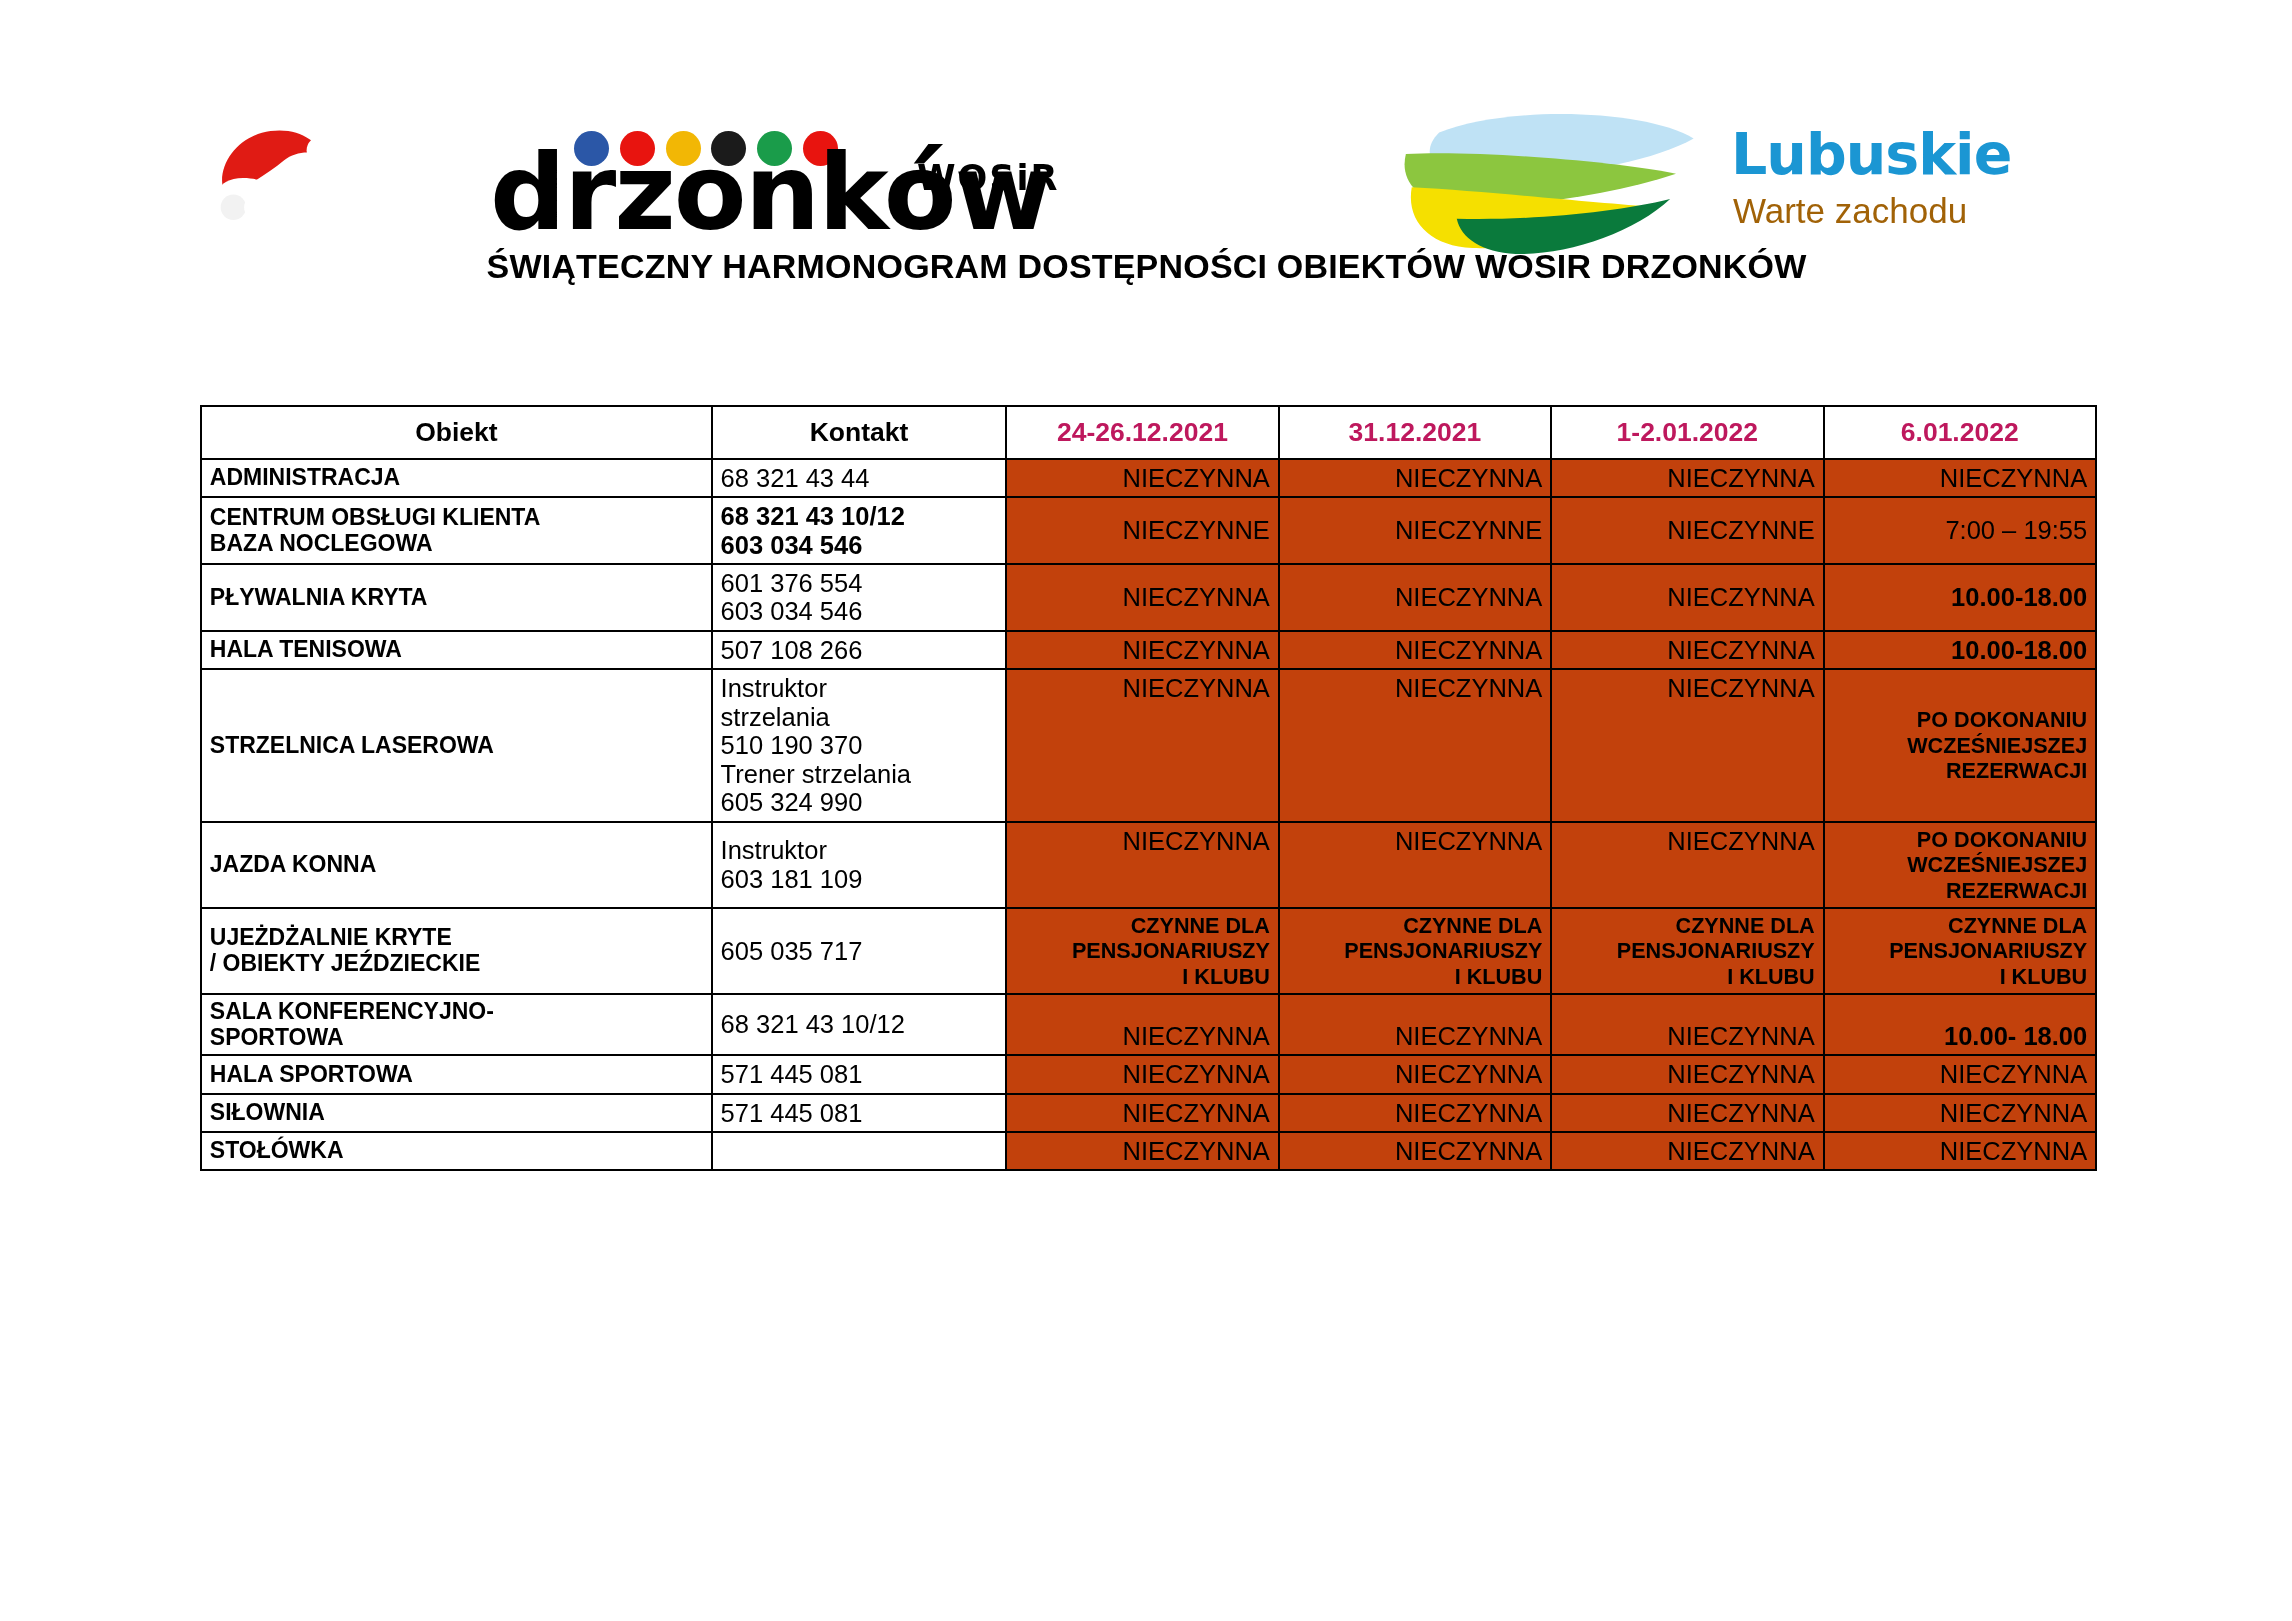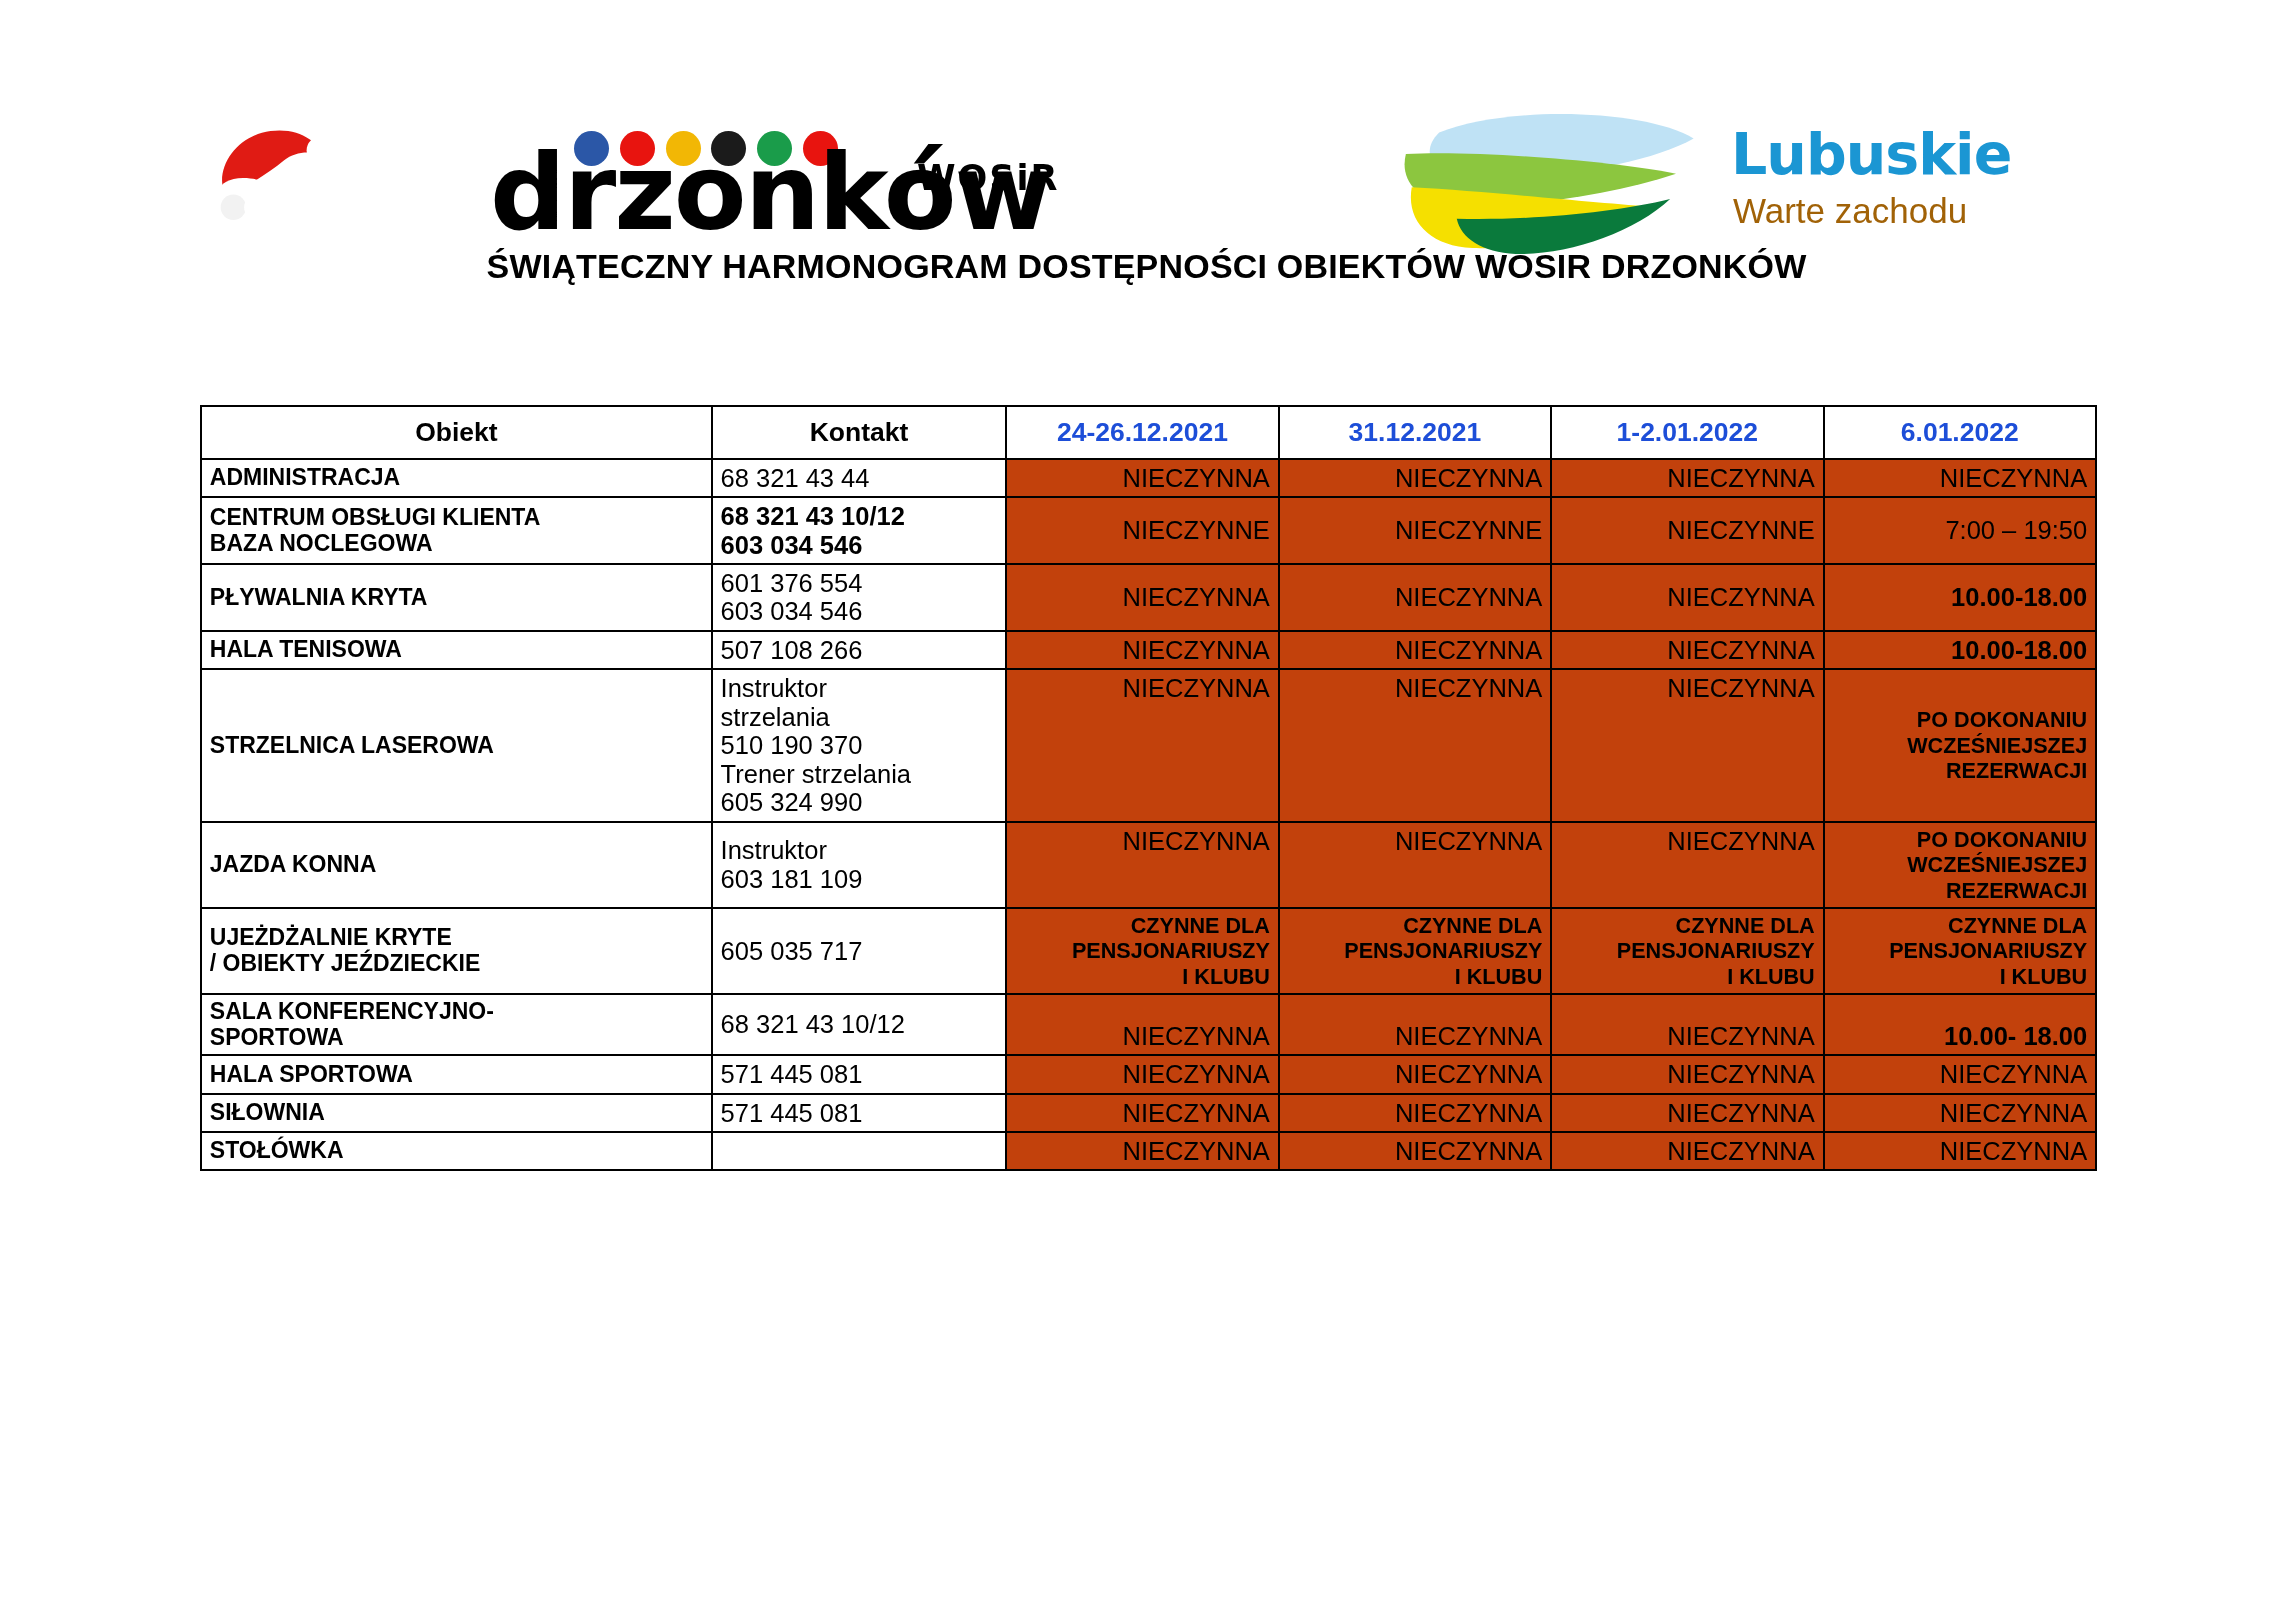--- a/index.html
+++ b/index.html
@@ -143,21 +143,21 @@
   col.c-obj   { width: 510px; }
   col.c-kon   { width: 294px; }
   col.c-d     { width: 272px; }
 
   th.head {
     text-align: center;
     font-weight: bold;
     font-size: 26.5px;
     height: 43px;
   }
-  th.head-date { color: #1d4ed8; }
+  th.head-date { color: #be185d; }
 
   td.name {
     font-weight: bold;
     font-size: 23px;
     text-align: left;
     padding-left: 11.8px;
   }
   td.contact {
     font-size: 25.5px;
   }
@@ -246,21 +246,21 @@
             <td class="val">NIECZYNNA</td>
             <td class="val">NIECZYNNA</td>
             <td class="val">NIECZYNNA</td>
           </tr>
           <tr>
             <td class="name">CENTRUM OBSŁUGI KLIENTA<br>BAZA NOCLEGOWA</td>
             <td class="contact bold">68 321 43 10/12<br>603 034 546</td>
             <td class="val">NIECZYNNE</td>
             <td class="val">NIECZYNNE</td>
             <td class="val">NIECZYNNE</td>
-            <td class="val">7:00 – 19:50</td>
+            <td class="val">7:00 – 19:55</td>
           </tr>
           <tr>
             <td class="name">PŁYWALNIA KRYTA</td>
             <td class="contact">601 376 554<br>603 034 546</td>
             <td class="val">NIECZYNNA</td>
             <td class="val">NIECZYNNA</td>
             <td class="val">NIECZYNNA</td>
             <td class="val bold">10.00-18.00</td>
           </tr>
           <tr>

